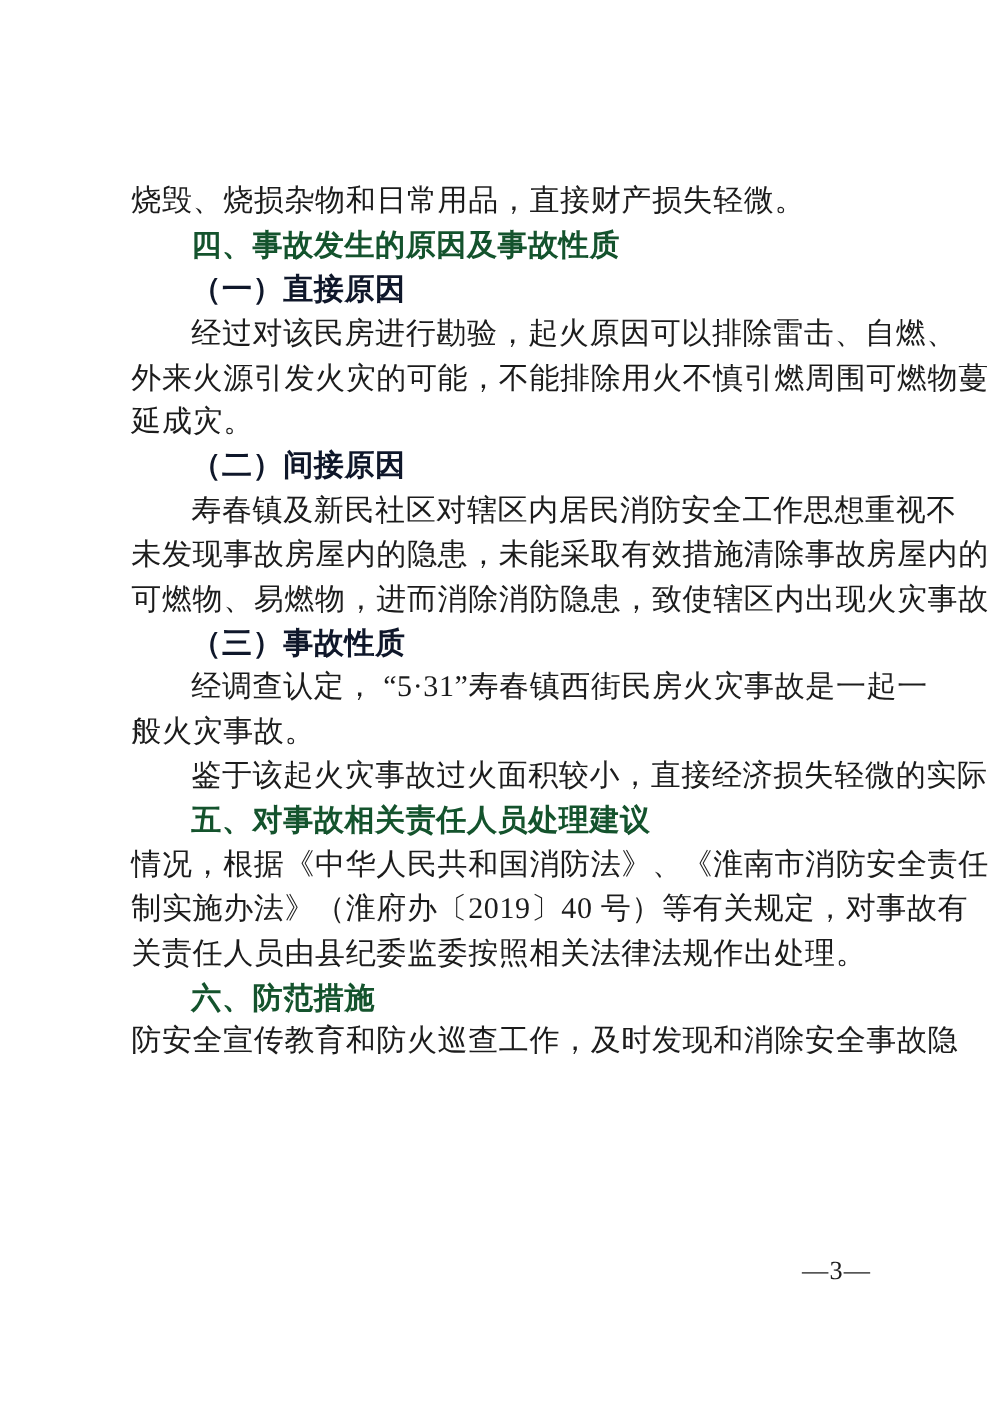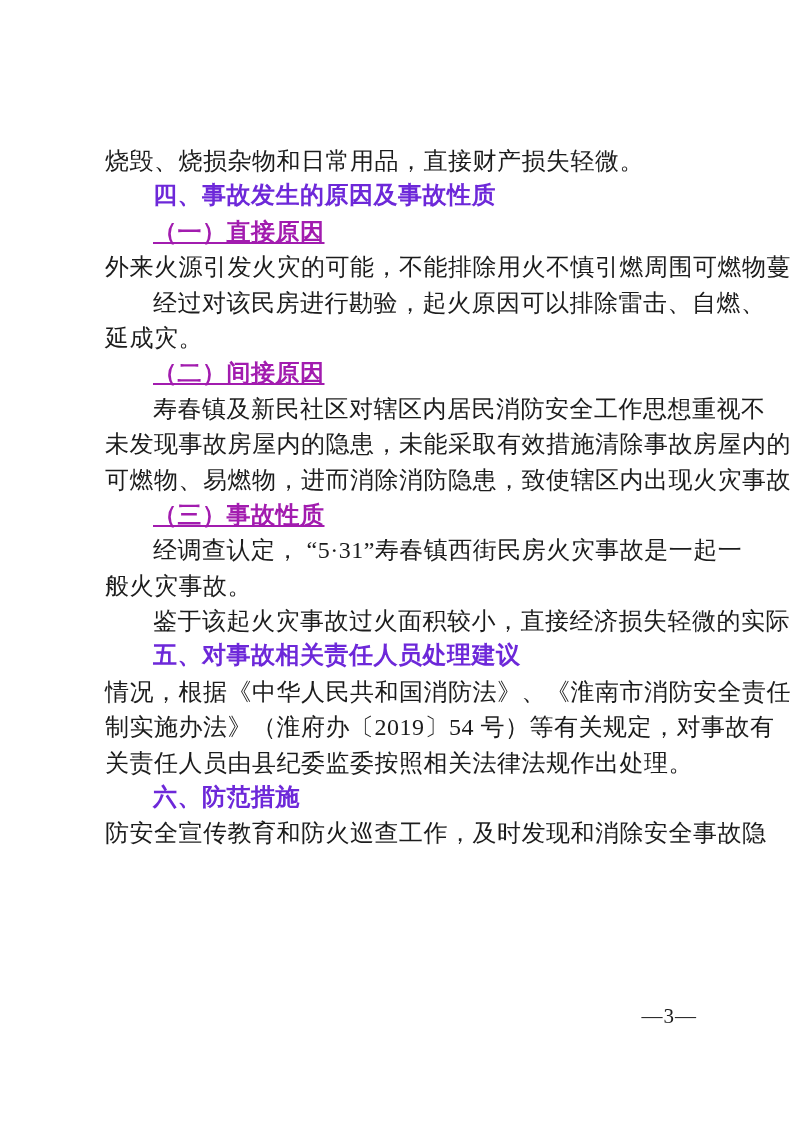--- a/index.html
+++ b/index.html
@@ -42,33 +42,32 @@
   }
 
   
   .line[data-type="para"] {
     text-indent: 2em;
   }
 
   
   .line[data-type="h1"] {
     text-indent: 2em;
-    font-family: Liberation Mono, monospace;
+    font-family: Liberation Sans, sans-serif;
     font-weight: bold;
     font-size: 24px;
-    color: #6d28d9;
+    color: #14532d;
   }
 
   
   .line[data-type="h2"] {
     text-indent: 2em;
     font-weight: bold;
     font-size: 24px;
-    color: #a21caf;
-    text-decoration: underline;
+    color: #0f172a;
   }
 
   .page-number {
     position: absolute;
     top: 1003px;
     right: 96px;
     font-size: 21px;
     line-height: 26px;
     letter-spacing: 1px;
     font-family: "Liberation Serif", "DejaVu Serif", serif;
@@ -77,34 +76,34 @@
 </style>
 </head>
 <body>
 
 <div class="page">
 
   <div class="content">
     <div class="line" data-type="cont">烧毁、烧损杂物和日常用品，直接财产损失轻微。</div>
     <div class="line" data-type="h1">四、事故发生的原因及事故性质</div>
     <div class="line" data-type="h2">（一）直接原因</div>
+    <div class="line" data-type="para">经过对该民房进行勘验，起火原因可以排除雷击、自燃、</div>
     <div class="line" data-type="cont">外来火源引发火灾的可能，不能排除用火不慎引燃周围可燃物蔓</div>
-    <div class="line" data-type="para">经过对该民房进行勘验，起火原因可以排除雷击、自燃、</div>
     <div class="line" data-type="cont">延成灾。</div>
     <div class="line" data-type="h2">（二）间接原因</div>
     <div class="line" data-type="para">寿春镇及新民社区对辖区内居民消防安全工作思想重视不</div>
     <div class="line" data-type="cont">未发现事故房屋内的隐患，未能采取有效措施清除事故房屋内的</div>
     <div class="line" data-type="cont">可燃物、易燃物，进而消除消防隐患，致使辖区内出现火灾事故。</div>
     <div class="line" data-type="h2">（三）事故性质</div>
     <div class="line" data-type="para">经调查认定， “5·31”寿春镇西街民房火灾事故是一起一</div>
     <div class="line" data-type="cont">般火灾事故。</div>
     <div class="line" data-type="para">鉴于该起火灾事故过火面积较小，直接经济损失轻微的实际</div>
     <div class="line" data-type="h1">五、对事故相关责任人员处理建议</div>
     <div class="line" data-type="cont">情况，根据《中华人民共和国消防法》、《淮南市消防安全责任</div>
-    <div class="line" data-type="cont">制实施办法》（淮府办〔2019〕54 号）等有关规定，对事故有</div>
+    <div class="line" data-type="cont">制实施办法》（淮府办〔2019〕40 号）等有关规定，对事故有</div>
     <div class="line" data-type="cont">关责任人员由县纪委监委按照相关法律法规作出处理。</div>
     <div class="line" data-type="h1">六、防范措施</div>
     <div class="line" data-type="cont">防安全宣传教育和防火巡查工作，及时发现和消除安全事故隐</div>
   </div>
 
   <div class="page-number">—3—</div>
 
 </div>
 
 </body></html>

